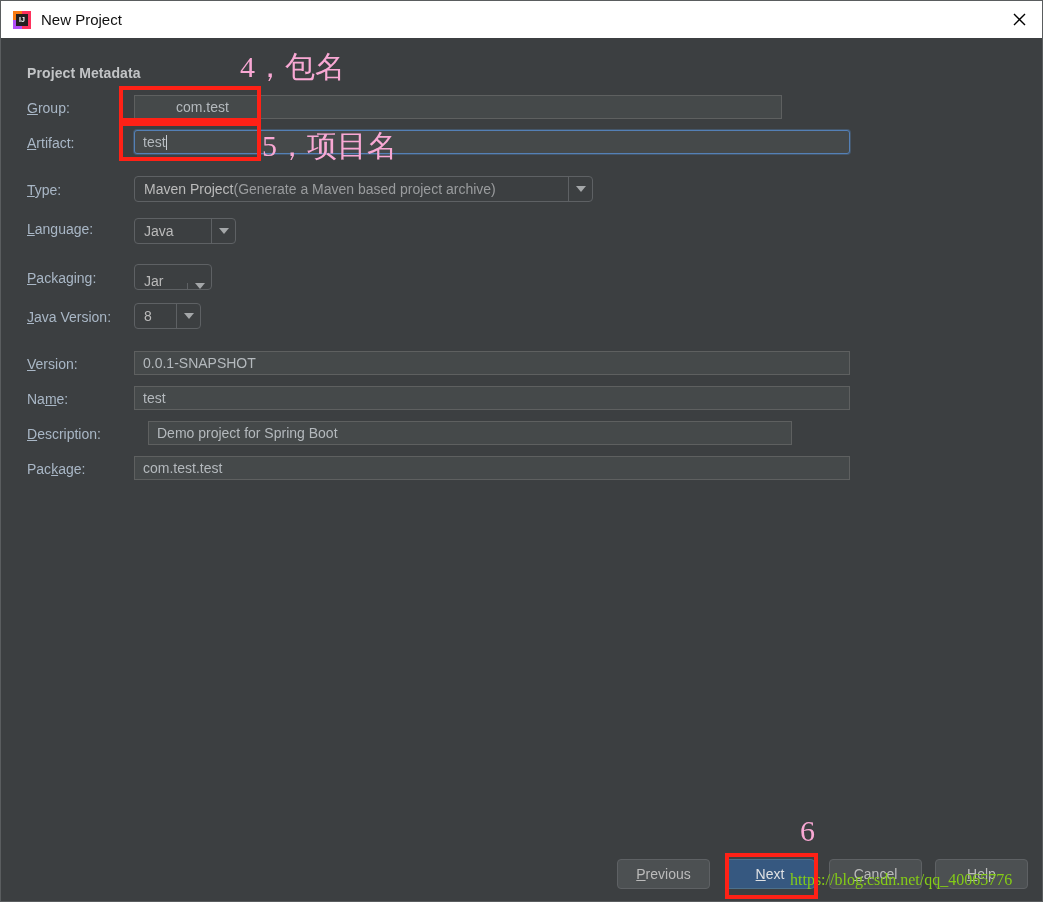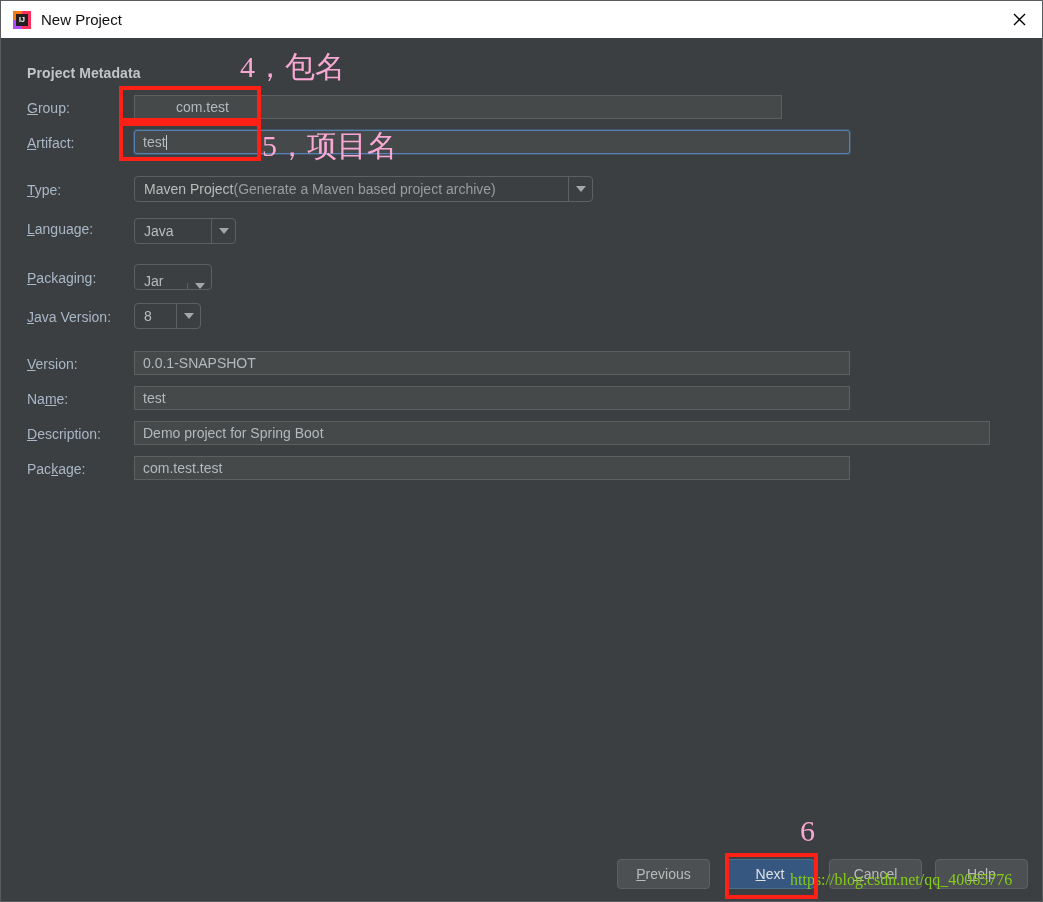--- a/index.html
+++ b/index.html
@@ -263,21 +263,21 @@
         </div>
     </div>
 
     <div class="lbl" style="left:26px; top:318px;"><span></span><span class="mn">V</span><span>ersion:</span></div>
     <div class="field" style="left:133px; top:313px; width:716px; height:24px;">0.0.1-SNAPSHOT</div>
 
     <div class="lbl" style="left:26px; top:353px;"><span>Na</span><span class="mn">m</span><span>e:</span></div>
     <div class="field" style="left:133px; top:348px; width:716px; height:24px;">test</div>
 
     <div class="lbl" style="left:26px; top:388px;"><span></span><span class="mn">D</span><span>escription:</span></div>
-    <div class="field" style="left:133px; top:383px; width:856px; height:24px;">Demo project for Spring Boot</div>
+    <div class="field" style="left:147px; top:383px; width:644px; height:24px;">Demo project for Spring Boot</div>
 
     <div class="lbl" style="left:26px; top:423px;"><span>Pac</span><span class="mn">k</span><span>age:</span></div>
     <div class="field" style="left:133px; top:418px; width:716px; height:24px;">com.test.test</div>
 
     <div class="btn" style="left:616px; top:821px; width:93px;">
         <span></span>
         <span class="mn">P</span>
         <span>revious</span>
       </div>
     <div class="btn primary" style="left:724px; top:821px; width:90px;">

